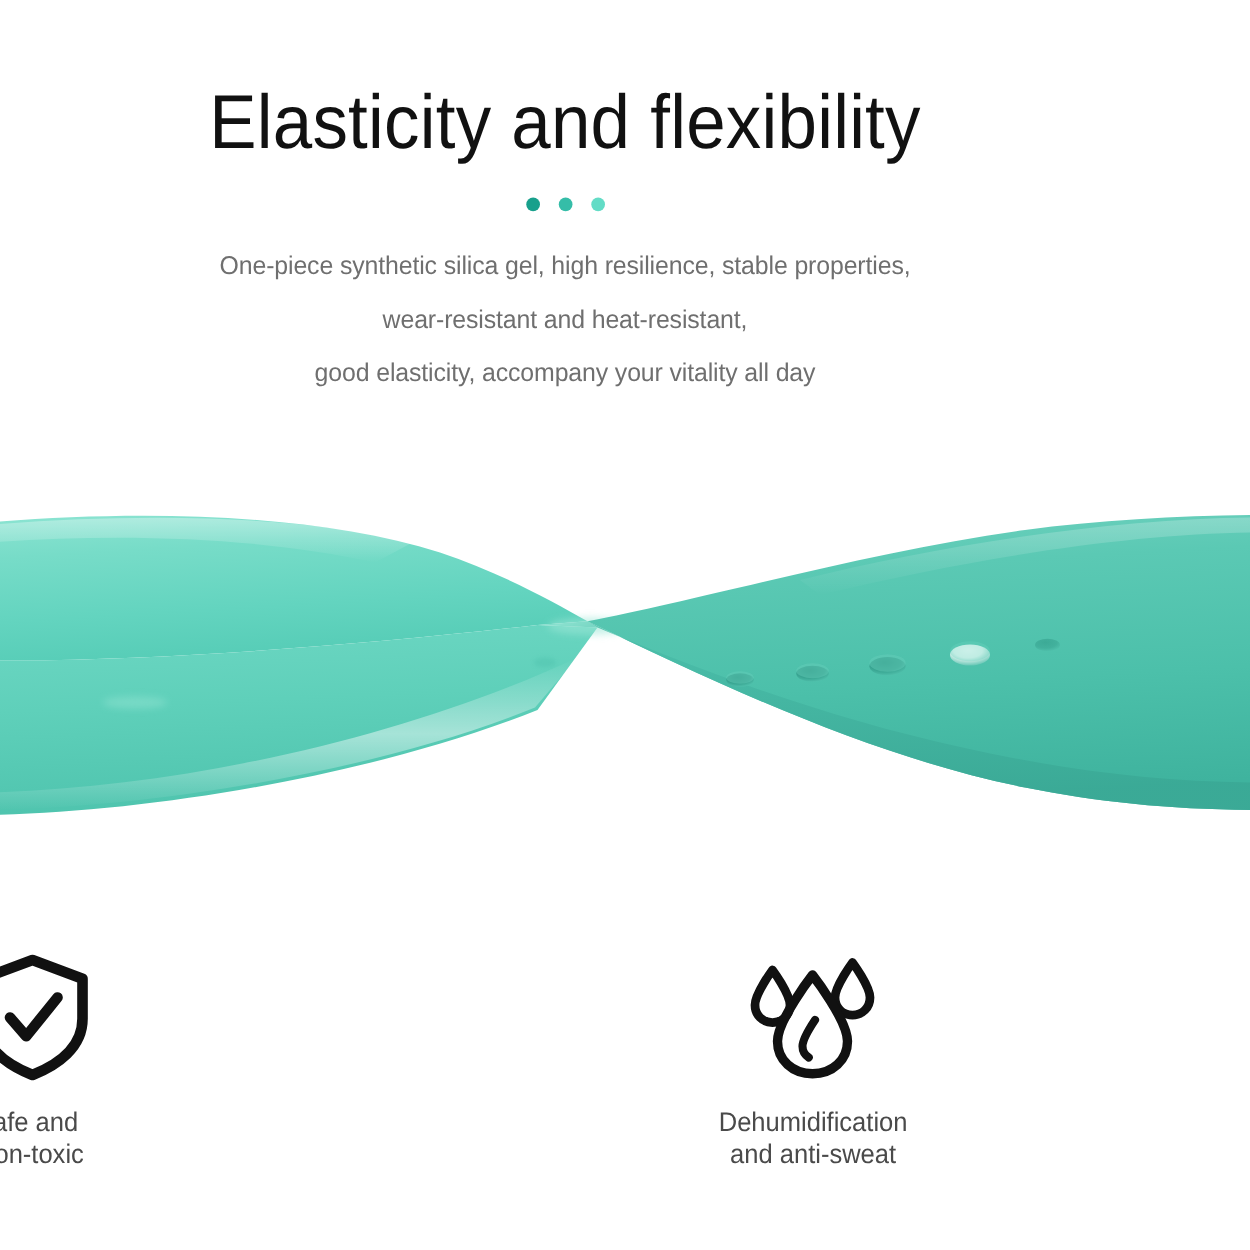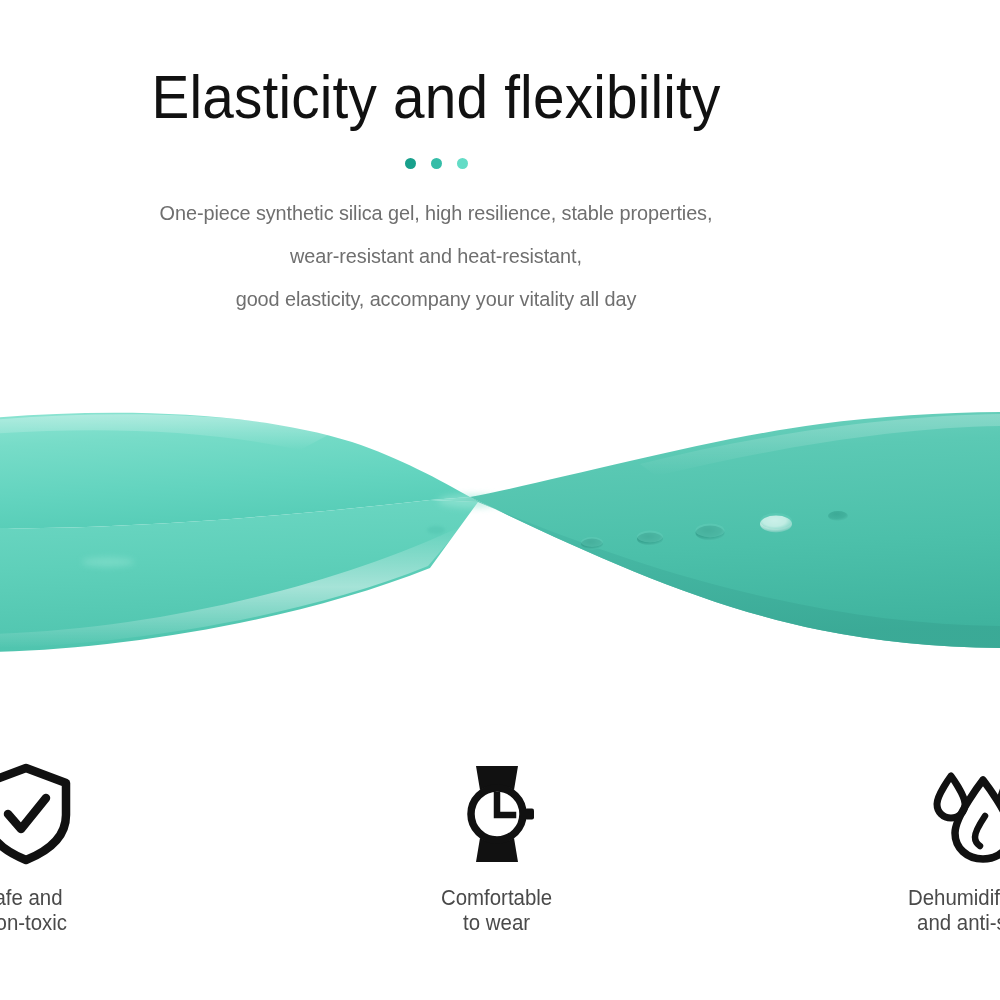--- a/index.html
+++ b/index.html
@@ -20,21 +20,21 @@
     position: relative;
     width: 1000px;
     height: 1000px;
     background: #ffffff;
   }
 
   
   .header {
     position: absolute;
     top: 0;
-    left: 0;
+    left: 16px;
     width: 872px;
     text-align: center;
   }
 
   .title {
     margin: 0;
     padding-top: 62px;
     font-family: "Liberation Sans Narrow", "Liberation Sans", sans-serif;
     font-size: 61px;
     line-height: 70px;
@@ -269,41 +269,20 @@
           <path d="M48 6 L88 21 V53 C88 76 68 90 48 98 C28 90 8 76 8 53 V21 Z" stroke="#111111" stroke-width="8.5" stroke-linejoin="round" fill="none"></path>
           <path d="M30 52 L43 67 L68 36" stroke="#111111" stroke-width="8.5" stroke-linecap="round" stroke-linejoin="round" fill="none"></path>
         </svg>
       </div>
       <div class="feature-label" style="color: rgb(74, 74, 74);">
         <span class="l">safe and</span>
         <span class="l">non-toxic</span>
       </div>
     </div>
 
-    <div class="feature feature--comfort">
-      <div class="feature-icon">
-        <svg width="92" height="104" viewBox="0 0 92 104" fill="none">
-
-          <path d="M25 4 H67 L63 28 C58 25 51 23.5 46 23.5 C41 23.5 34 25 29 28 Z" fill="#111111"></path>
-
-          <path d="M29 76 C34 79 41 80.5 46 80.5 C51 80.5 58 79 63 76 L67 100 H25 Z" fill="#111111"></path>
-
-          <circle cx="46" cy="52" r="26" stroke="#111111" stroke-width="7.5" fill="none"></circle>
-
-          <rect x="74" y="46.5" width="9" height="11" rx="2" fill="#111111"></rect>
-          <rect x="71" y="49" width="5" height="6" fill="#111111"></rect>
-
-          <path d="M46 33 V53 H62" stroke="#111111" stroke-width="6.5" stroke-linecap="square" stroke-linejoin="miter" fill="none"></path>
-        </svg>
-      </div>
-      <div class="feature-label" style="color: rgb(74, 74, 74);">
-        <span class="l">Comfortable</span>
-        <span class="l">to wear</span>
-      </div>
-    </div>
 
     <div class="feature feature--dry">
       <div class="feature-icon">
         <svg width="112" height="104" viewBox="0 0 112 104" fill="none">
 
           <path d="M24 14 C24 14 10 33 10 42 C10 50 16 56 24 56
                    C32 56 38 50 38 42 C38 33 24 14 24 14 Z" stroke="#111111" stroke-width="7" stroke-linejoin="round" fill="none"></path>
 
           <path d="M88 8 C88 8 74 27 74 36 C74 44 80 50 88 50
                    C96 50 102 44 102 36 C102 27 88 8 88 8 Z" stroke="#111111" stroke-width="7" stroke-linejoin="round" fill="none"></path>

